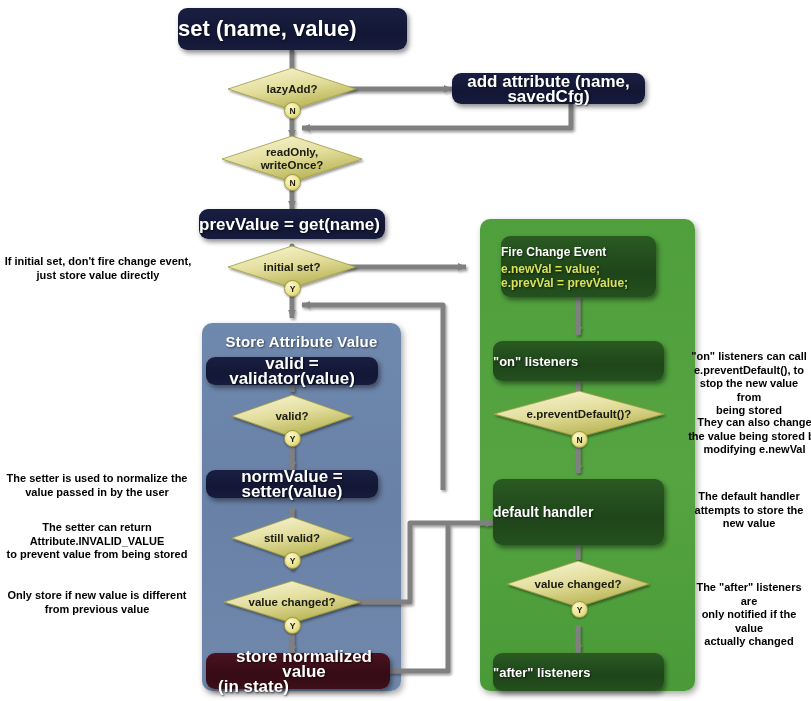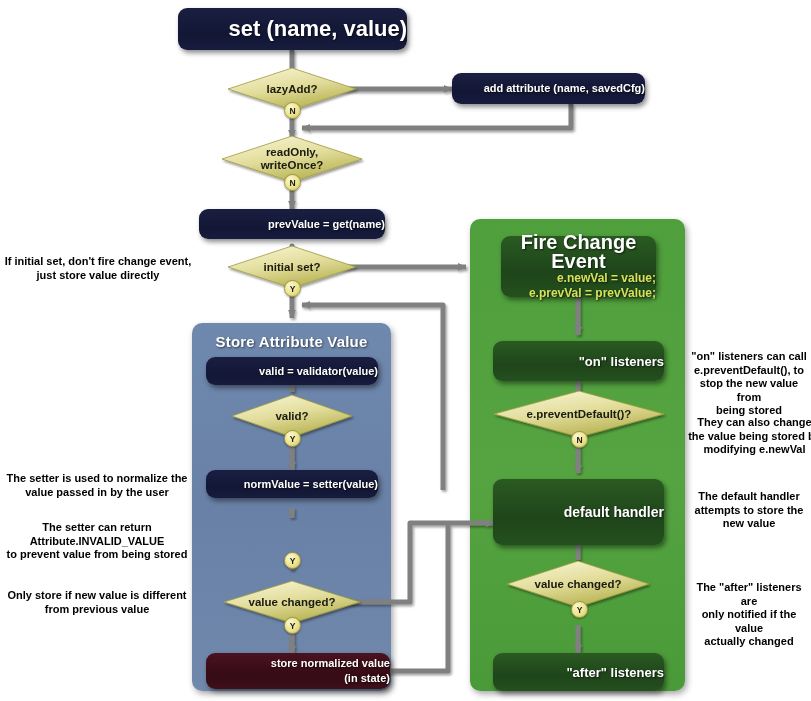--- a/index.html
+++ b/index.html
@@ -4,43 +4,43 @@
 <style>
   html,body{margin:0;padding:0;background:#ffffff;}
   body{
     width:811px;height:701px;position:relative;overflow:hidden;
     font-family:"Liberation Sans","DejaVu Sans",sans-serif;
     -webkit-font-smoothing:antialiased;
   }
   #stage{position:absolute;left:0;top:0;width:811px;height:701px;}
 
   
-  .panel{position:absolute;border-radius:10px;box-shadow:2px 3px 6px rgba(0,0,0,.35);}
+  .panel{position:absolute;border-radius:10px;box-shadow:2px 3px 6px rgba(0,0,0,.35);margin-left:10px;}
   .panel-blue{background:linear-gradient(180deg,#6f88ad 0%,#6981a6 50%,#7088ac 100%);}
   .panel-green{background:linear-gradient(180deg,#4f9f3c 0%,#55a441 55%,#4b9a39 100%);}
   .panel-title{
     position:absolute;width:100%;text-align:center;color:#ffffff;
     font-weight:bold;font-size:15px;letter-spacing:.2px;
     text-shadow:1px 1px 2px rgba(0,0,0,.55);
   }
 
   
   .box{
     position:absolute;border-radius:9px;display:flex;flex-direction:column;
-    align-items:flex-end;justify-content:center;text-align:center;
+    align-items:flex-start;justify-content:center;text-align:center;
     color:#ffffff;font-weight:bold;
     box-shadow:2px 3px 5px rgba(0,0,0,.45);
     z-index:5;
   }
   .box-navy{background:linear-gradient(180deg,#1a1f42 0%,#131735 60%,#171b3d 100%);}
   .box-dkgreen{background:linear-gradient(180deg,#2a5a22 0%,#1f451a 60%,#24501e 100%);}
   .box-maroon{background:linear-gradient(180deg,#4a1220 0%,#350b16 60%,#3d0f1a 100%);padding-left:12px;}
-  .box .t1{font-size:11px;line-height:15px;text-shadow:1px 1px 2px rgba(0,0,0,.6);}
+  .box .t1{font-size:17px;line-height:15px;text-shadow:1px 1px 2px rgba(0,0,0,.6);}
   .box.title-box .t1{font-size:22px;line-height:26px;}
-  .box .t-head{font-size:20px;line-height:19px;color:#fff;text-shadow:1px 1px 2px rgba(0,0,0,.6);}
+  .box .t-head{font-size:12px;line-height:19px;color:#fff;text-shadow:1px 1px 2px rgba(0,0,0,.6);}
   .box .t-sub{font-size:12px;line-height:14.5px;color:#d7e25a;font-weight:bold;text-shadow:1px 1px 2px rgba(0,0,0,.6);}
 
   
   .diamond{position:absolute;z-index:6;}
   .diamond svg{position:absolute;left:0;top:0;overflow:visible;}
   .diamond .dlabel{
     position:absolute;left:0;top:0;width:100%;height:100%;
     display:flex;align-items:center;justify-content:center;text-align:center;
     font-size:11.5px;font-weight:bold;color:#1a1a10;line-height:13px;
     pointer-events:none;
@@ -207,20 +207,26 @@
   <div class="badge" style="left:284px;top:280px;">Y</div>
 
   <div class="diamond" style="left:232px;top:395px;width:120px;height:42px;">
     <svg width="120" height="42" viewBox="0 0 120 42">
       <polygon points="60,0 120,21 60,42 0,21" fill="url(#dg1)" stroke="#9e9a3d" stroke-width="0.8" filter="url(#dsh)"></polygon>
     </svg>
     <div class="dlabel">valid?</div>
   </div>
   <div class="badge" style="left:284px;top:430px;">Y</div>
 
+  <div class="diamond" style="left:232px;top:517px;width:120px;height:42px;">
+    <svg width="120" height="42" viewBox="0 0 120 42">
+      <polygon points="60,0 120,21 60,42 0,21" fill="url(#dg1)" stroke="#9e9a3d" stroke-width="0.8" filter="url(#dsh)"></polygon>
+    </svg>
+    <div class="dlabel">still valid?</div>
+  </div>
   <div class="badge" style="left:284px;top:552px;">Y</div>
 
   <div class="diamond" style="left:224px;top:581px;width:136px;height:42px;">
     <svg width="136" height="42" viewBox="0 0 136 42">
       <polygon points="68,0 136,21 68,42 0,21" fill="url(#dg1)" stroke="#9e9a3d" stroke-width="0.8" filter="url(#dsh)"></polygon>
     </svg>
     <div class="dlabel">value changed?</div>
   </div>
   <div class="badge" style="left:284px;top:617px;">Y</div>
 

